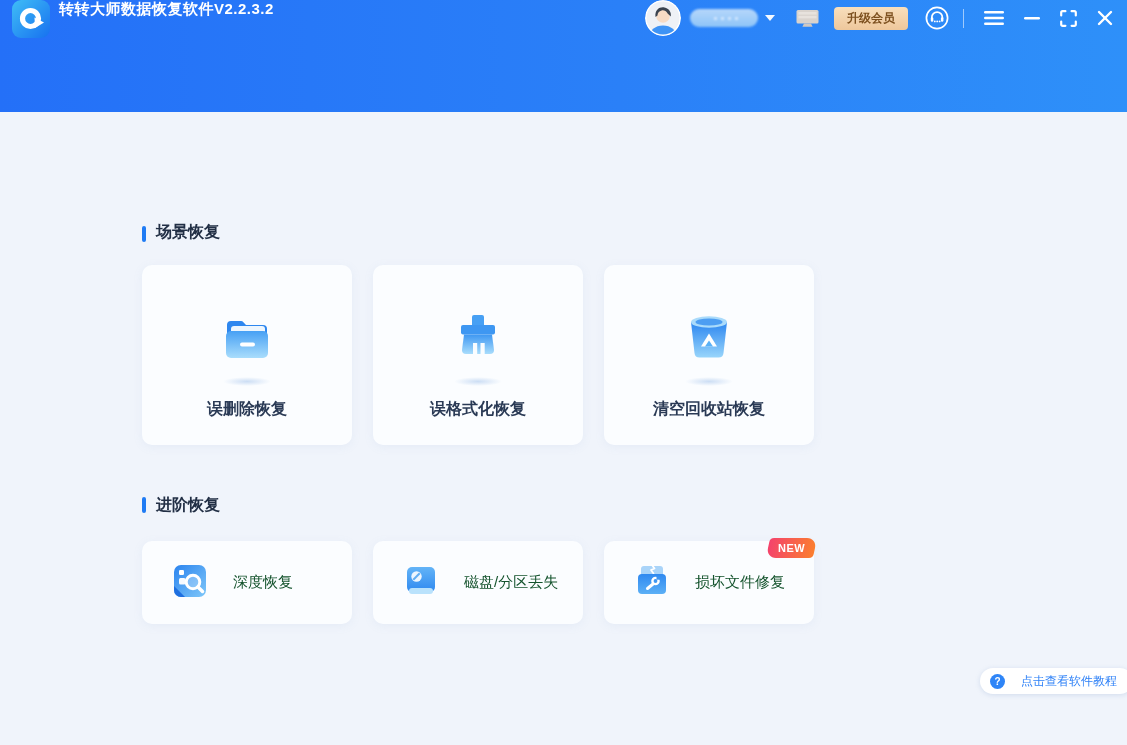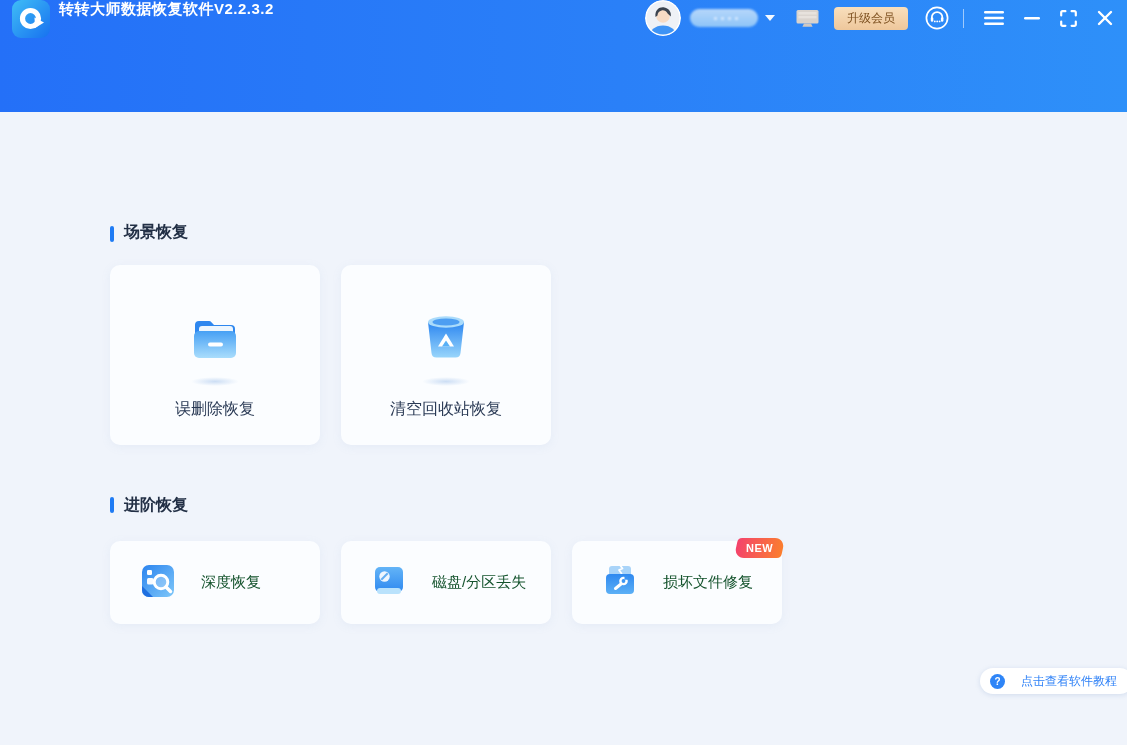--- a/index.html
+++ b/index.html
@@ -27,49 +27,49 @@
     opacity:.85; filter:blur(1.2px); position:relative;
   }
   .user-blur i { position:absolute; top:8px; width:3px; height:3px; border-radius:50%; background:#fff; }
   .user-blur i:nth-child(1){left:24px;} .user-blur i:nth-child(2){left:31px;}
   .user-blur i:nth-child(3){left:38px;} .user-blur i:nth-child(4){left:45px;}
   .caret { margin-left:7px; display:flex; }
   .monitor { margin-left:21px; display:flex; }
   .upgrade-btn {
     margin-left:15px; height:23px; padding:0 13px; border:none; border-radius:4px;
     background:linear-gradient(180deg,#f8dfbd 0%,#eec79b 100%);
-    color:#7c4f1e; font-size:12px; font-weight:normal; line-height:23px; cursor:pointer;
+    color:#7c4f1e; font-size:12px; font-weight:bold; line-height:23px; cursor:pointer;
     font-family:inherit;
   }
   .service { margin-left:16px; display:flex; }
   .tb-divider { width:1px; height:19px; background:rgba(255,255,255,.55); margin-left:13px; }
   .winbtn { margin-left:20px; display:flex; align-items:center; justify-content:center; cursor:pointer; }
 
   
-  .content { position:relative; }
+  .content { position:relative;padding-left:32px; }
   .section-head { display:flex; align-items:center; margin-left:110px; height:20px; }
   .section-head.first { padding-top:110px; height:130px; align-items:flex-end; }
   .section-head.second { margin-top:50px;text-align:right; }
   .head-bar { width:4px; height:16px; border-radius:2px; background:#1f7bf4; margin-right:10px; }
   .head-title { font-size:16px; font-weight:600; color:#222f45; line-height:20px; }
 
   .card-grid { display:grid; grid-template-columns:repeat(4,210px); column-gap:21px; margin-left:110px; }
   .card-grid.big { margin-top:23px; }
   .card-grid.small { margin-top:26px; }
   .card {
     background:#fbfdff; border-radius:10px; cursor:pointer;
     box-shadow:0 2px 10px rgba(140,165,205,.10);
     position:relative;
   }
   .card.big { height:180px; display:flex; flex-direction:column; align-items:center; padding-top:40px; }
   .icon-shadow {
     width:48px; height:9px; margin-top:4px; border-radius:50%;
     background:radial-gradient(ellipse at center, rgba(96,150,220,.30) 0%, rgba(96,150,220,0) 70%);
   }
-  .card-label { margin-top:13px; font-size:16px; color:#2a3a55; }
+  .card-label { margin-top:13px; font-size:16px; color:#2a3a55;font-weight:bold; }
   .card.small { height:83px; display:flex; align-items:center; padding-left:28px; }
   .small-label { margin-left:23px; font-size:15px; color:#14532d; }
 
   .new-badge {
     position:absolute; top:-3px; right:-1px; height:20px; padding:0 10px;
     background:linear-gradient(90deg,#f4436c 0%,#fb7e2e 100%);
     border-radius:4px 10px 4px 10px; transform:skewX(-12deg);
     display:flex; align-items:center;
   }
   .new-badge span { transform:skewX(12deg); color:#fff; font-size:11px; font-weight:bold; letter-spacing:.5px; }
@@ -205,20 +205,39 @@
             <path d="M12 20 a4 4 0 0 1 4 -4 h10 a3 3 0 0 1 2.4 1.2 L31 20 h17 a4 4 0 0 1 4 4 v6 H12 z" fill="#2e87ef"></path>
             <rect x="16" y="21" width="34" height="14" rx="3" fill="#edf6fe"></rect>
             <rect x="11" y="26" width="42" height="27" rx="5" fill="url(#lgF)"></rect>
             <rect x="25" y="37.5" width="15" height="4" rx="2" fill="#fff"></rect>
           </svg>
         </span>
         <span class="icon-shadow"></span>
         <span class="card-label">误删除恢复</span>
       </div>
 
+      <div class="card big">
+        <span>
+          <svg width="64" height="64" viewBox="0 0 64 64">
+            <defs>
+                <linearGradient id="lgB" x1="0" y1="0" x2="0" y2="1">
+              <stop offset="0" stop-color="#3e97f2"></stop>
+                  <stop offset="1" stop-color="#a9ddfc"></stop>
+            </linearGradient>
+              </defs>
+            <path d="M28 10 h8 a2 2 0 0 1 2 2 v8 h-12 v-8 a2 2 0 0 1 2 -2 z" fill="#47a0f4"></path>
+            <rect x="15" y="20" width="34" height="9.5" rx="2" fill="#3e97f2"></rect>
+            <path d="M18 29.5 h28 l2 15.5 a4 4 0 0 1 -4 4 H20 a4 4 0 0 1 -4 -4 z" fill="url(#lgB)"></path>
+            <rect x="27" y="38" width="4.2" height="11" fill="#fff" opacity=".95"></rect>
+            <rect x="34.5" y="38" width="4.2" height="11" fill="#fff" opacity=".95"></rect>
+          </svg>
+        </span>
+        <span class="icon-shadow"></span>
+        <span class="card-label">误格式化恢复</span>
+      </div>
 
 
       <div class="card big">
         <span>
           <svg width="64" height="64" viewBox="0 0 64 64">
             <defs>
                 <linearGradient id="lgT" x1="0" y1="0" x2="0" y2="1">
               <stop offset="0" stop-color="#2c86f0"></stop>
                   <stop offset="1" stop-color="#98d5fb"></stop>
             </linearGradient>

